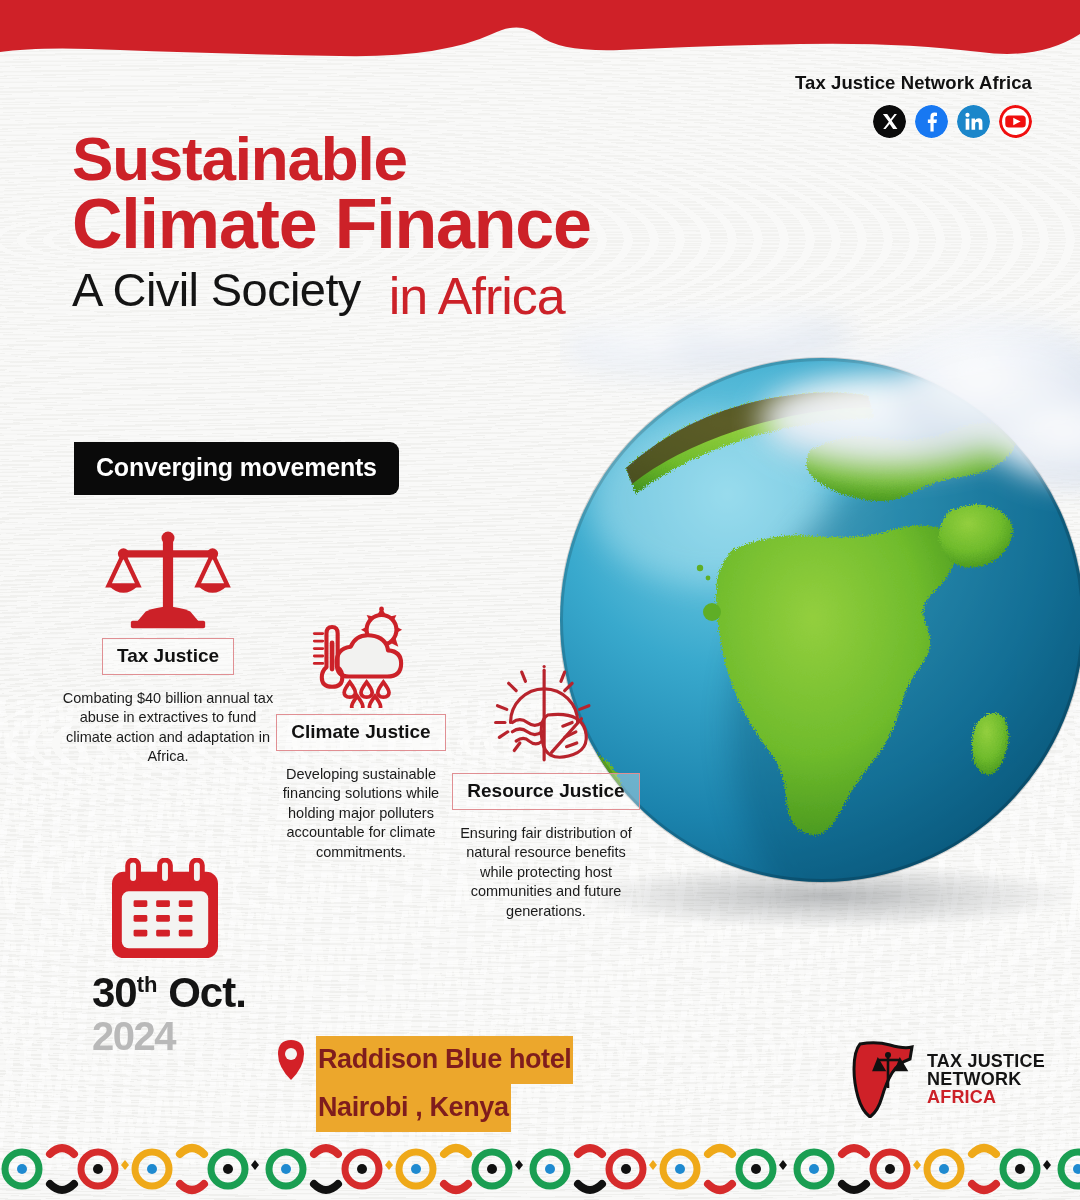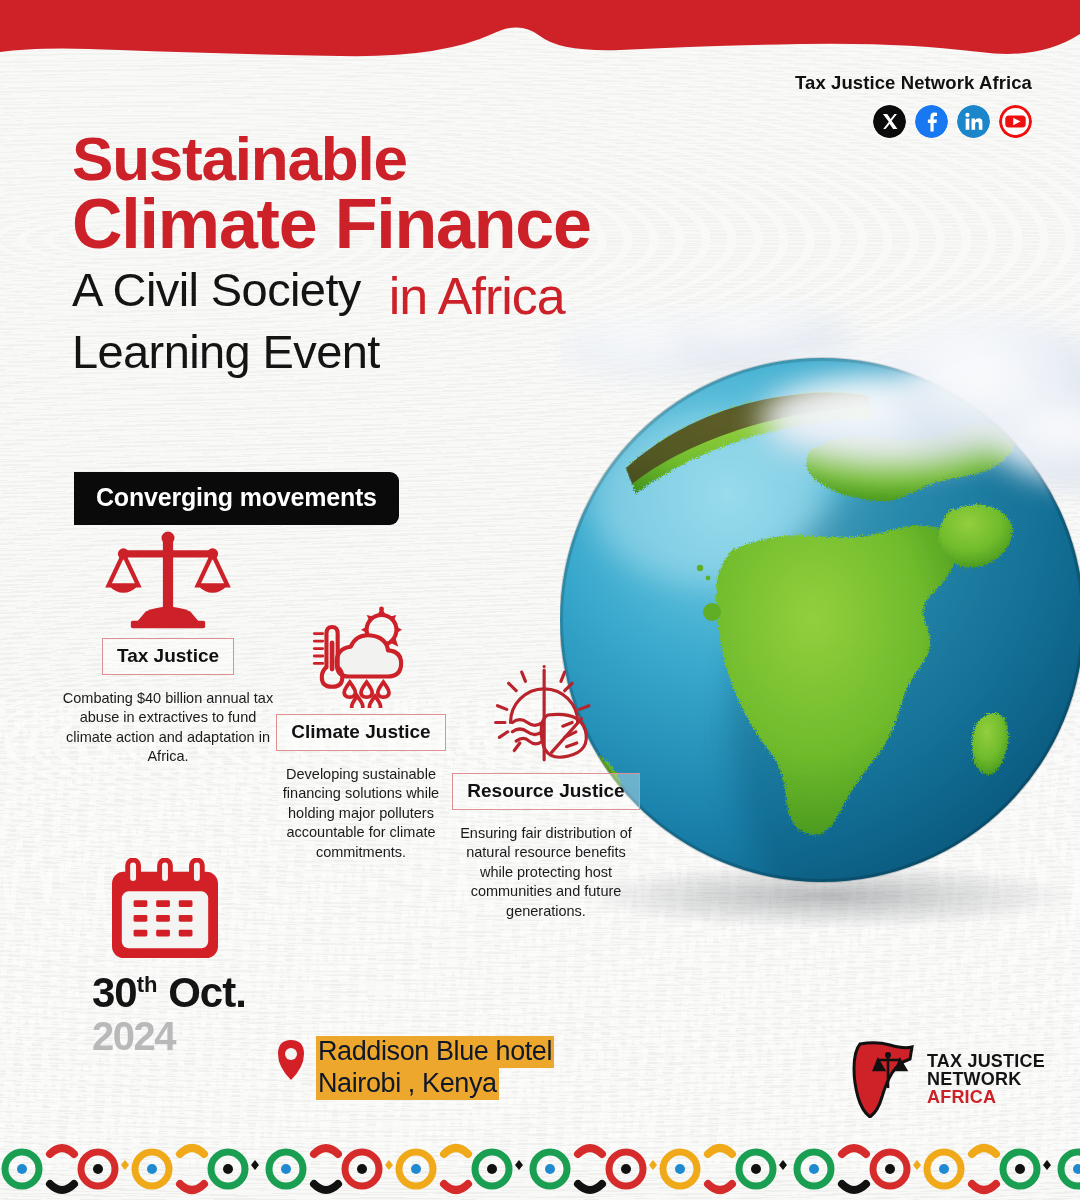--- a/index.html
+++ b/index.html
@@ -66,21 +66,21 @@
   .hl3-row { display: flex; align-items: flex-start; margin-top: 9px; }
   .hl3a { font-size: 47px; color: #141414; line-height: 1.02; letter-spacing: -.6px; }
   .hl3b {
     font-size: 52px; color: #cc2128; font-weight: normal;
     letter-spacing: -1px; margin-left: 28px;
   }
   .hl4 { font-size: 47px; color: #141414; letter-spacing: -.6px; margin-top: 2px; line-height: 1.02; }
 
   
   .conv-badge {
-    position: absolute; left: 74px; top: 472px;
+    position: absolute; left: 74px; top: 442px;
     background: #0a0a0a; color: #fff;
     font-size: 25px; font-weight: bold;
     padding: 11px 22px 13px 22px;
     border-radius: 0 9px 9px 0;
     letter-spacing: -.2px;
   }
 
   
   .pillar { position: absolute; text-align: center; }
   .pillar-icon { height: 112px; display: flex; align-items: flex-end; justify-content: center; }
@@ -107,23 +107,23 @@
   .date-line { font-size: 42px; line-height: 1.07; white-space: nowrap; }
   .date-line sup { font-size: 22px; vertical-align: super; letter-spacing: 0; }
   .date-year { font-size: 40px; color: #b9b9b9; line-height: 1.02; letter-spacing: -1.5px; }
 
   
   .venue { position: absolute; left: 276px; top: 1036px; display: flex; align-items: flex-start; }
   .pin-icon { width: 30px; height: 46px; flex: none; margin-top: 3px; }
   .venue-text { margin-left: 10px; }
   .venue-line {
     display: inline-block;
-    font-size: 27px; font-weight: normal; color: #0f172a;
+    font-size: 27px; font-weight: bold; color: #7f1d1d;
     background: #eca72c; letter-spacing: -.4px;
-    line-height: 1.18; padding: 0 2px;
+    line-height: 1.18; padding: 8px 2px;
   }
 
   
   .logo { position: absolute; left: 848px; top: 1040px; display: flex; align-items: center; }
   .logo-mark { width: 70px; height: 78px; flex: none; }
   .logo-text { margin-left: 9px; line-height: 1.0; }
   .logo-text div { font-weight: bold; letter-spacing: .2px; }
   .lt1, .lt2 { font-size: 18px; color: #141414; }
   .lt3 { font-size: 18px; color: #cc2128; }
 
@@ -262,21 +262,20 @@
     </div>
   </div>
 
   <div class="headline">
     <div class="hl1">Sustainable</div>
     <div class="hl2">Climate Finance</div>
     <div class="hl3-row">
       <div class="hl3a">A Civil Society</div>
       <div class="hl3b">in Africa</div>
     </div>
-    <div class="hl4">Learning Event</div>
   </div>
 
   <div class="conv-badge">Converging movements</div>
 
   <div class="pillar" id="pillar-tax">
     <div class="pillar-icon">
       <svg viewBox="0 0 140 112" width="130" height="108">
         <g fill="none" stroke="#cc2128" stroke-width="4.6" stroke-linecap="round">
           <path d="M70 16 V92" stroke-width="11"></path>
           <path d="M22 30 H118" stroke-width="8"></path>

